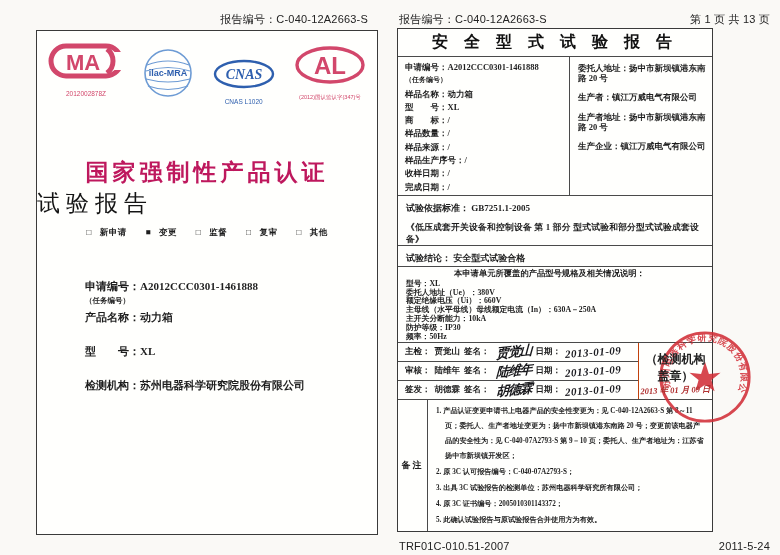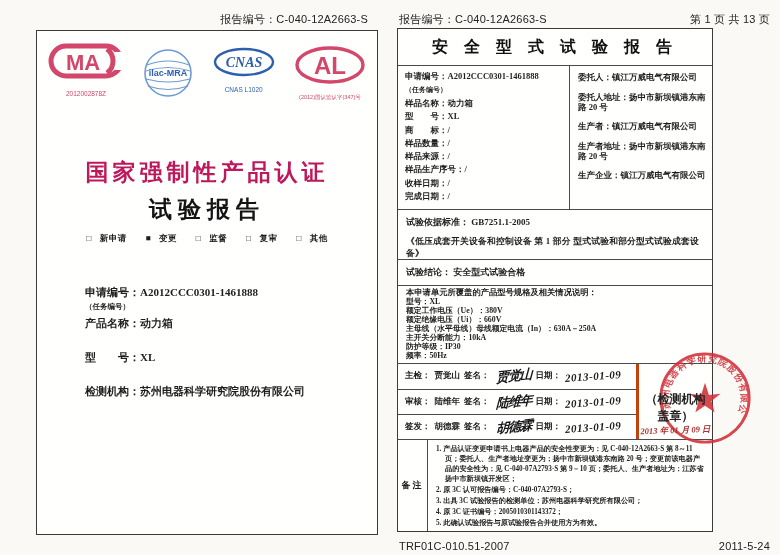--- a/index.html
+++ b/index.html
@@ -21,21 +21,21 @@
   .scan-label { position:absolute; font-size:11px; color:#222; font-family:"Liberation Sans",sans-serif; letter-spacing:0.2px; }
 
   
   #lpage { left:36px; top:30px; width:342px; height:505px; }
   .l-logos { display:flex; justify-content:space-between; align-items:flex-start; padding:12px 10px 0 10px; height:78px; }
   .logo-box { text-align:center; }
   .logo-cert { font-size:6.5px; margin-top:1px; font-family:"Liberation Sans",sans-serif; }
   .red { color:#d2476b; }
   .blue { color:#2e5fae; }
   .l-title1 { text-align:center; margin-top:48px; font-size:23px; font-weight:600; letter-spacing:4px; color:#be185d; }
-  .l-title2 { text-align:center; margin-top:6px; font-size:23px; font-weight:700; letter-spacing:6px; color:#141414; }
+  .l-title2 { font-size:23px; font-weight:400; letter-spacing:6px; color:#141414; }
   .l-checks { text-align:center; margin-top:8px; font-size:8.5px; font-weight:700; letter-spacing:0.5px; }
   .l-checks span { margin:0 4px; }
   .l-fields { margin:40px 0 0 48px; font-size:11px; font-weight:600; }
   .l-row { margin-bottom:2px; }
   .l-subnote { font-size:7.5px; font-weight:600; margin:1px 0 4px 0; }
   .l-gap { height:17px; }
   .cqc-wrap { position:absolute; left:0; right:0; top:390px; text-align:center; }
 
   
   #rpage { left:397px; top:28px; width:316px; height:504px; display:flex; flex-direction:column; }
@@ -44,41 +44,41 @@
   .r-info { height:146px; border-bottom:1px solid #4a4a4a; display:flex; font-size:8.5px; font-weight:600; }
   .r-info-left { width:172px; border-right:1px solid #4a4a4a; padding:5px 4px 0 7px; }
   .r-info-left div { margin-bottom:2.8px; line-height:10.5px; }
   .r-info-left div:nth-child(2) { font-size:7px; }
   .r-info-right { flex:1; padding:6px 6px 0 8px; }
   .r-info-right div { margin-bottom:9.5px; line-height:10px; }
   .r-standard { height:50px; border-bottom:1px solid #4a4a4a; padding:6px 6px 0 8px; font-size:9px; font-weight:600; }
   .r-standard .std-name { margin-top:7px; font-size:8.8px; letter-spacing:0.2px; }
   .r-conclusion { height:26px; border-bottom:1px solid #4a4a4a; padding:6px 6px 0 8px; font-size:9px; font-weight:700; }
   .r-coverage { height:80px; border-bottom:1px solid #4a4a4a; padding:3px 6px 0 8px; font-size:7.8px; font-weight:600; }
-  .r-coverage .cov-head { font-size:8.3px; margin-bottom:1px; }
+  .r-coverage .cov-head { font-size:8.3px; margin-bottom:1px;margin-left:48px; }
   .r-coverage div { line-height:8.9px; }
   .r-sign { height:77px; border-bottom:1px solid #4a4a4a; display:flex; position:relative; }
-  .r-sign-left { width:241px; border-right:3px solid #c2410c; display:flex; flex-direction:column; }
+  .r-sign-left { width:241px; border-right:1px solid #c2410c; display:flex; flex-direction:column; }
   .sig-row { flex:1; display:flex; align-items:center; padding-left:7px; font-size:8.5px; font-weight:600; position:relative; }
   .sig-row + .sig-row { border-top:1px solid #4a4a4a; }
   .sig-row > span { margin-right:4px; }
   .hand-sig { display:inline-block; font-size:13px; font-style:italic; font-weight:700; letter-spacing:-1px;
               transform:rotate(-6deg) skewX(-8deg); color:#17171a; margin:0 2px; }
   .hand-date { display:inline-block; font-size:11px; font-style:italic; font-weight:600;
                transform:rotate(-4deg); color:#1b1b20; letter-spacing:0.5px; }
   .r-seal-cell { flex:1; position:relative; }
   .seal-svg { position:absolute; left:18px; top:-14px; }
   .seal-caption { position:absolute; left:0; right:0; bottom:14px; text-align:center; font-size:12px; font-weight:600; color:#222; }
   .seal-date { position:absolute; left:0; right:0; bottom:2px; text-align:center; font-size:8.5px; font-style:italic;
                font-weight:700; color:#b03030; transform:rotate(-2deg); }
   .r-remarks { flex:1; display:flex; font-size:7.2px; }
   .r-remarks-label { width:30px; border-right:1px solid #4a4a4a; display:flex; align-items:center; justify-content:center;
                      font-size:9px; font-weight:600; letter-spacing:2px; }
   .r-remarks-body { flex:1; padding:4px 6px 2px 8px; font-weight:600; }
-  .remark-item { line-height:10px; padding-left:9px; text-indent:-9px; margin-bottom:1px;font-family:Liberation Serif, serif; }
+  .remark-item { line-height:15px; padding-left:9px; text-indent:-9px; margin-bottom:1px;font-family:Liberation Serif, serif; }
 </style>
 </head>
 <body>
 
 <div class="scan-label" style="right:412px; top:12px;">报告编号：C-040-12A2663-S</div>
 <div class="scan-label" style="left:399px; top:12px;">报告编号：C-040-12A2663-S</div>
 <div class="scan-label" style="right:10px; top:12px;">第 1 页 共 13 页</div>
 <div class="scan-label" style="left:399px; top:540px;">TRF01C-010.51-2007</div>
 <div class="scan-label" style="right:10px; top:540px;">2011-5-24</div>
 
@@ -100,21 +100,21 @@
       <svg width="52" height="52" viewBox="0 0 52 52">
         <circle cx="26" cy="26" r="23" fill="none" stroke="#6d9bd4" stroke-width="1.6"></circle>
         <path d="M5 18 Q26 10 47 18" fill="none" stroke="#6d9bd4" stroke-width="1.2"></path>
         <path d="M4 24 Q26 17 48 24" fill="none" stroke="#6d9bd4" stroke-width="1.2"></path>
         <path d="M4 32 Q26 38 48 32" fill="none" stroke="#6d9bd4" stroke-width="1.2"></path>
         <path d="M6 39 Q26 46 46 39" fill="none" stroke="#6d9bd4" stroke-width="1.2"></path>
         <text x="26" y="29" text-anchor="middle" font-family="Liberation Sans,sans-serif" font-size="9" font-weight="bold" fill="#2e5fae">ilac-MRA</text>
       </svg>
     </div>
 
-    <div class="logo-box" style="margin-top:4px;">
+    <div class="logo-box" style="margin-top:16px;">
       <svg width="64" height="34" viewBox="0 0 64 34">
         <ellipse cx="32" cy="15" rx="29" ry="13" fill="none" stroke="#2e5fae" stroke-width="2.4"></ellipse>
         <text x="32" y="20" text-anchor="middle" font-family="Liberation Serif,serif" font-style="italic" font-size="14" font-weight="bold" fill="#2e5fae">CNAS</text>
       </svg>
       <div class="logo-cert blue">CNAS L1020</div>
     </div>
 
     <div class="logo-box" style="margin-top:2px;">
       <svg width="74" height="44" viewBox="0 0 74 44">
         <ellipse cx="37" cy="20" rx="33" ry="17" fill="none" stroke="#d2476b" stroke-width="3.4"></ellipse>
@@ -166,21 +166,20 @@
       <div>样品名称：动力箱</div>
       <div>型　　号：XL</div>
       <div>商　　标：/</div>
       <div>样品数量：/</div>
       <div>样品来源：/</div>
       <div>样品生产序号：/</div>
       <div>收样日期：/</div>
       <div>完成日期：/</div>
     </div>
     <div class="r-info-right">
-      <div>委托人：镇江万威电气有限公司</div>
       <div>委托人地址：扬中市新坝镇港东南路 20 号</div>
       <div>生产者：镇江万威电气有限公司</div>
       <div>生产者地址：扬中市新坝镇港东南路 20 号</div>
       <div>生产企业：镇江万威电气有限公司</div>
     </div>
   </div>
 
   <div class="r-standard">
     <div>
       <span>试验依据标准：</span>&nbsp;<span>GB7251.1-2005</span>
@@ -188,21 +187,21 @@
     <div class="std-name">《低压成套开关设备和控制设备 第 1 部分 型式试验和部分型式试验成套设备》</div>
   </div>
 
   <div class="r-conclusion">
     <span>试验结论：</span>&nbsp;<span>安全型式试验合格</span>
   </div>
 
   <div class="r-coverage">
     <div class="cov-head">本申请单元所覆盖的产品型号规格及相关情况说明：</div>
     <div>型号：XL</div>
-    <div>额定工作电压（Ue）：380V</div>
+    <div>委托人地址（Ue）：380V</div>
     <div>额定绝缘电压（Ui）：660V</div>
     <div>主母线（水平母线）母线额定电流（In）：630A－250A</div>
     <div>主开关分断能力：10kA</div>
     <div>防护等级：IP30</div>
     <div>频率：50Hz</div>
   </div>
 
   <div class="r-sign">
     <div class="r-sign-left">
       <div class="sig-row">

